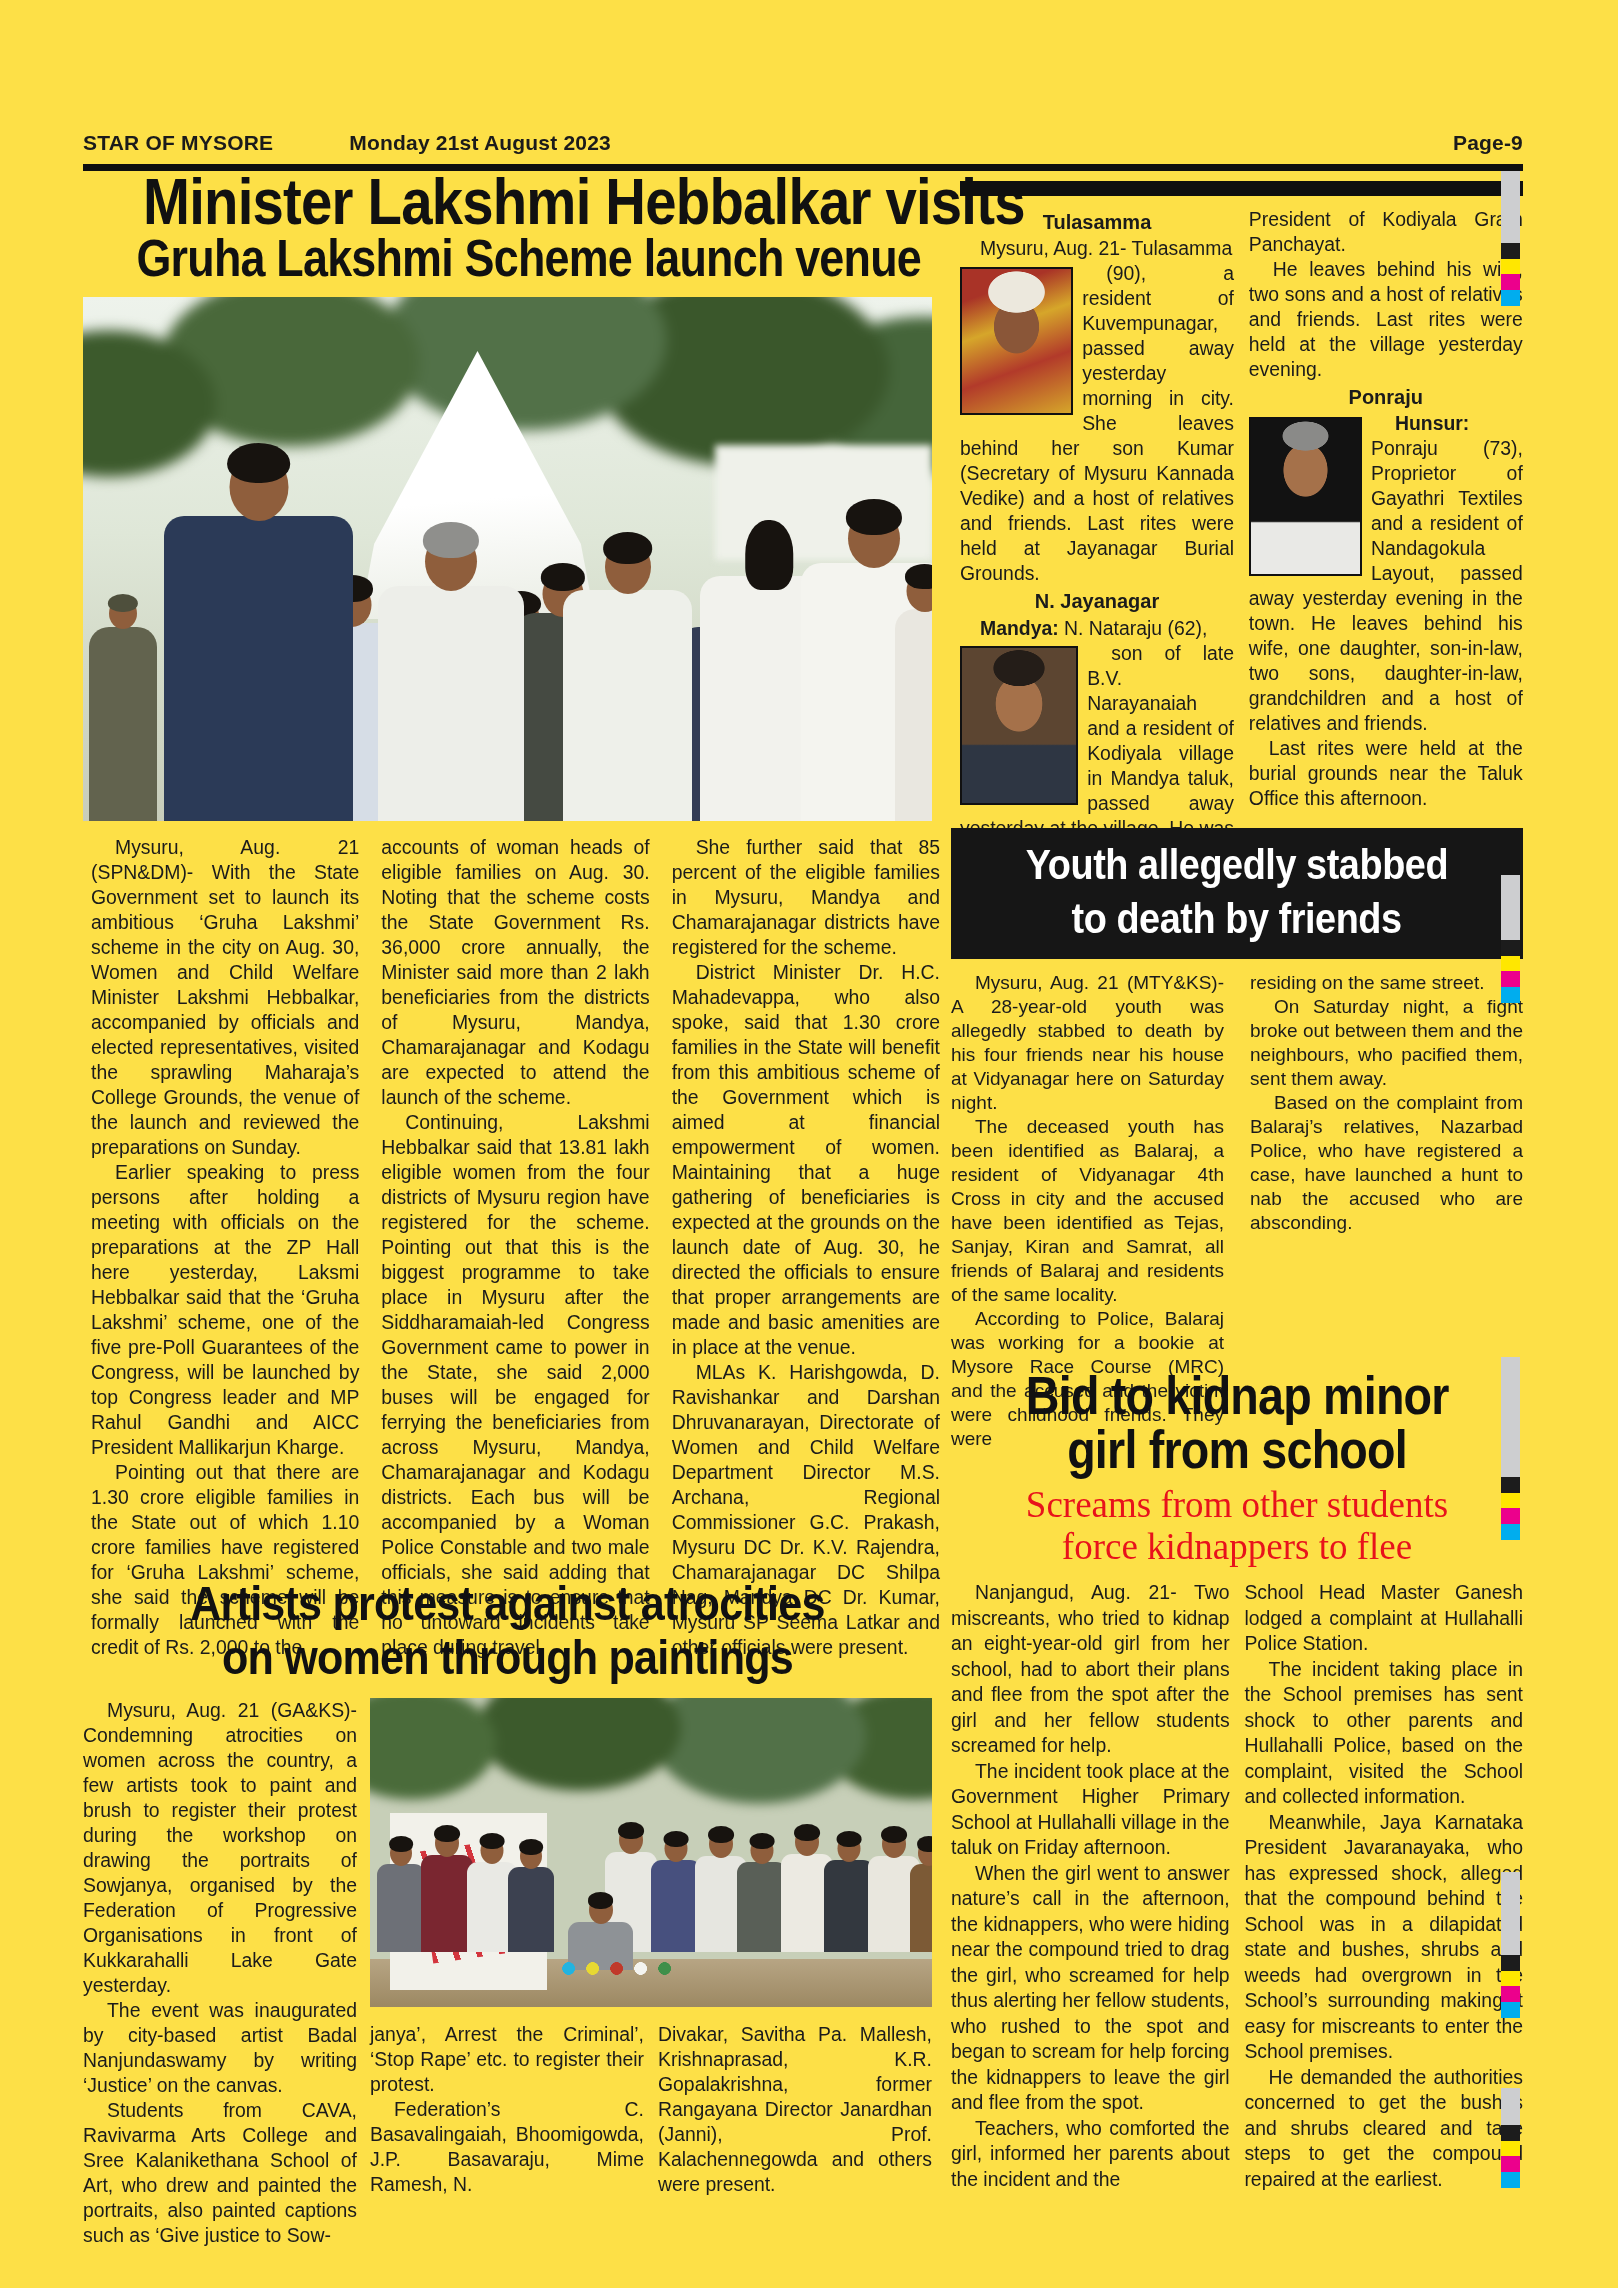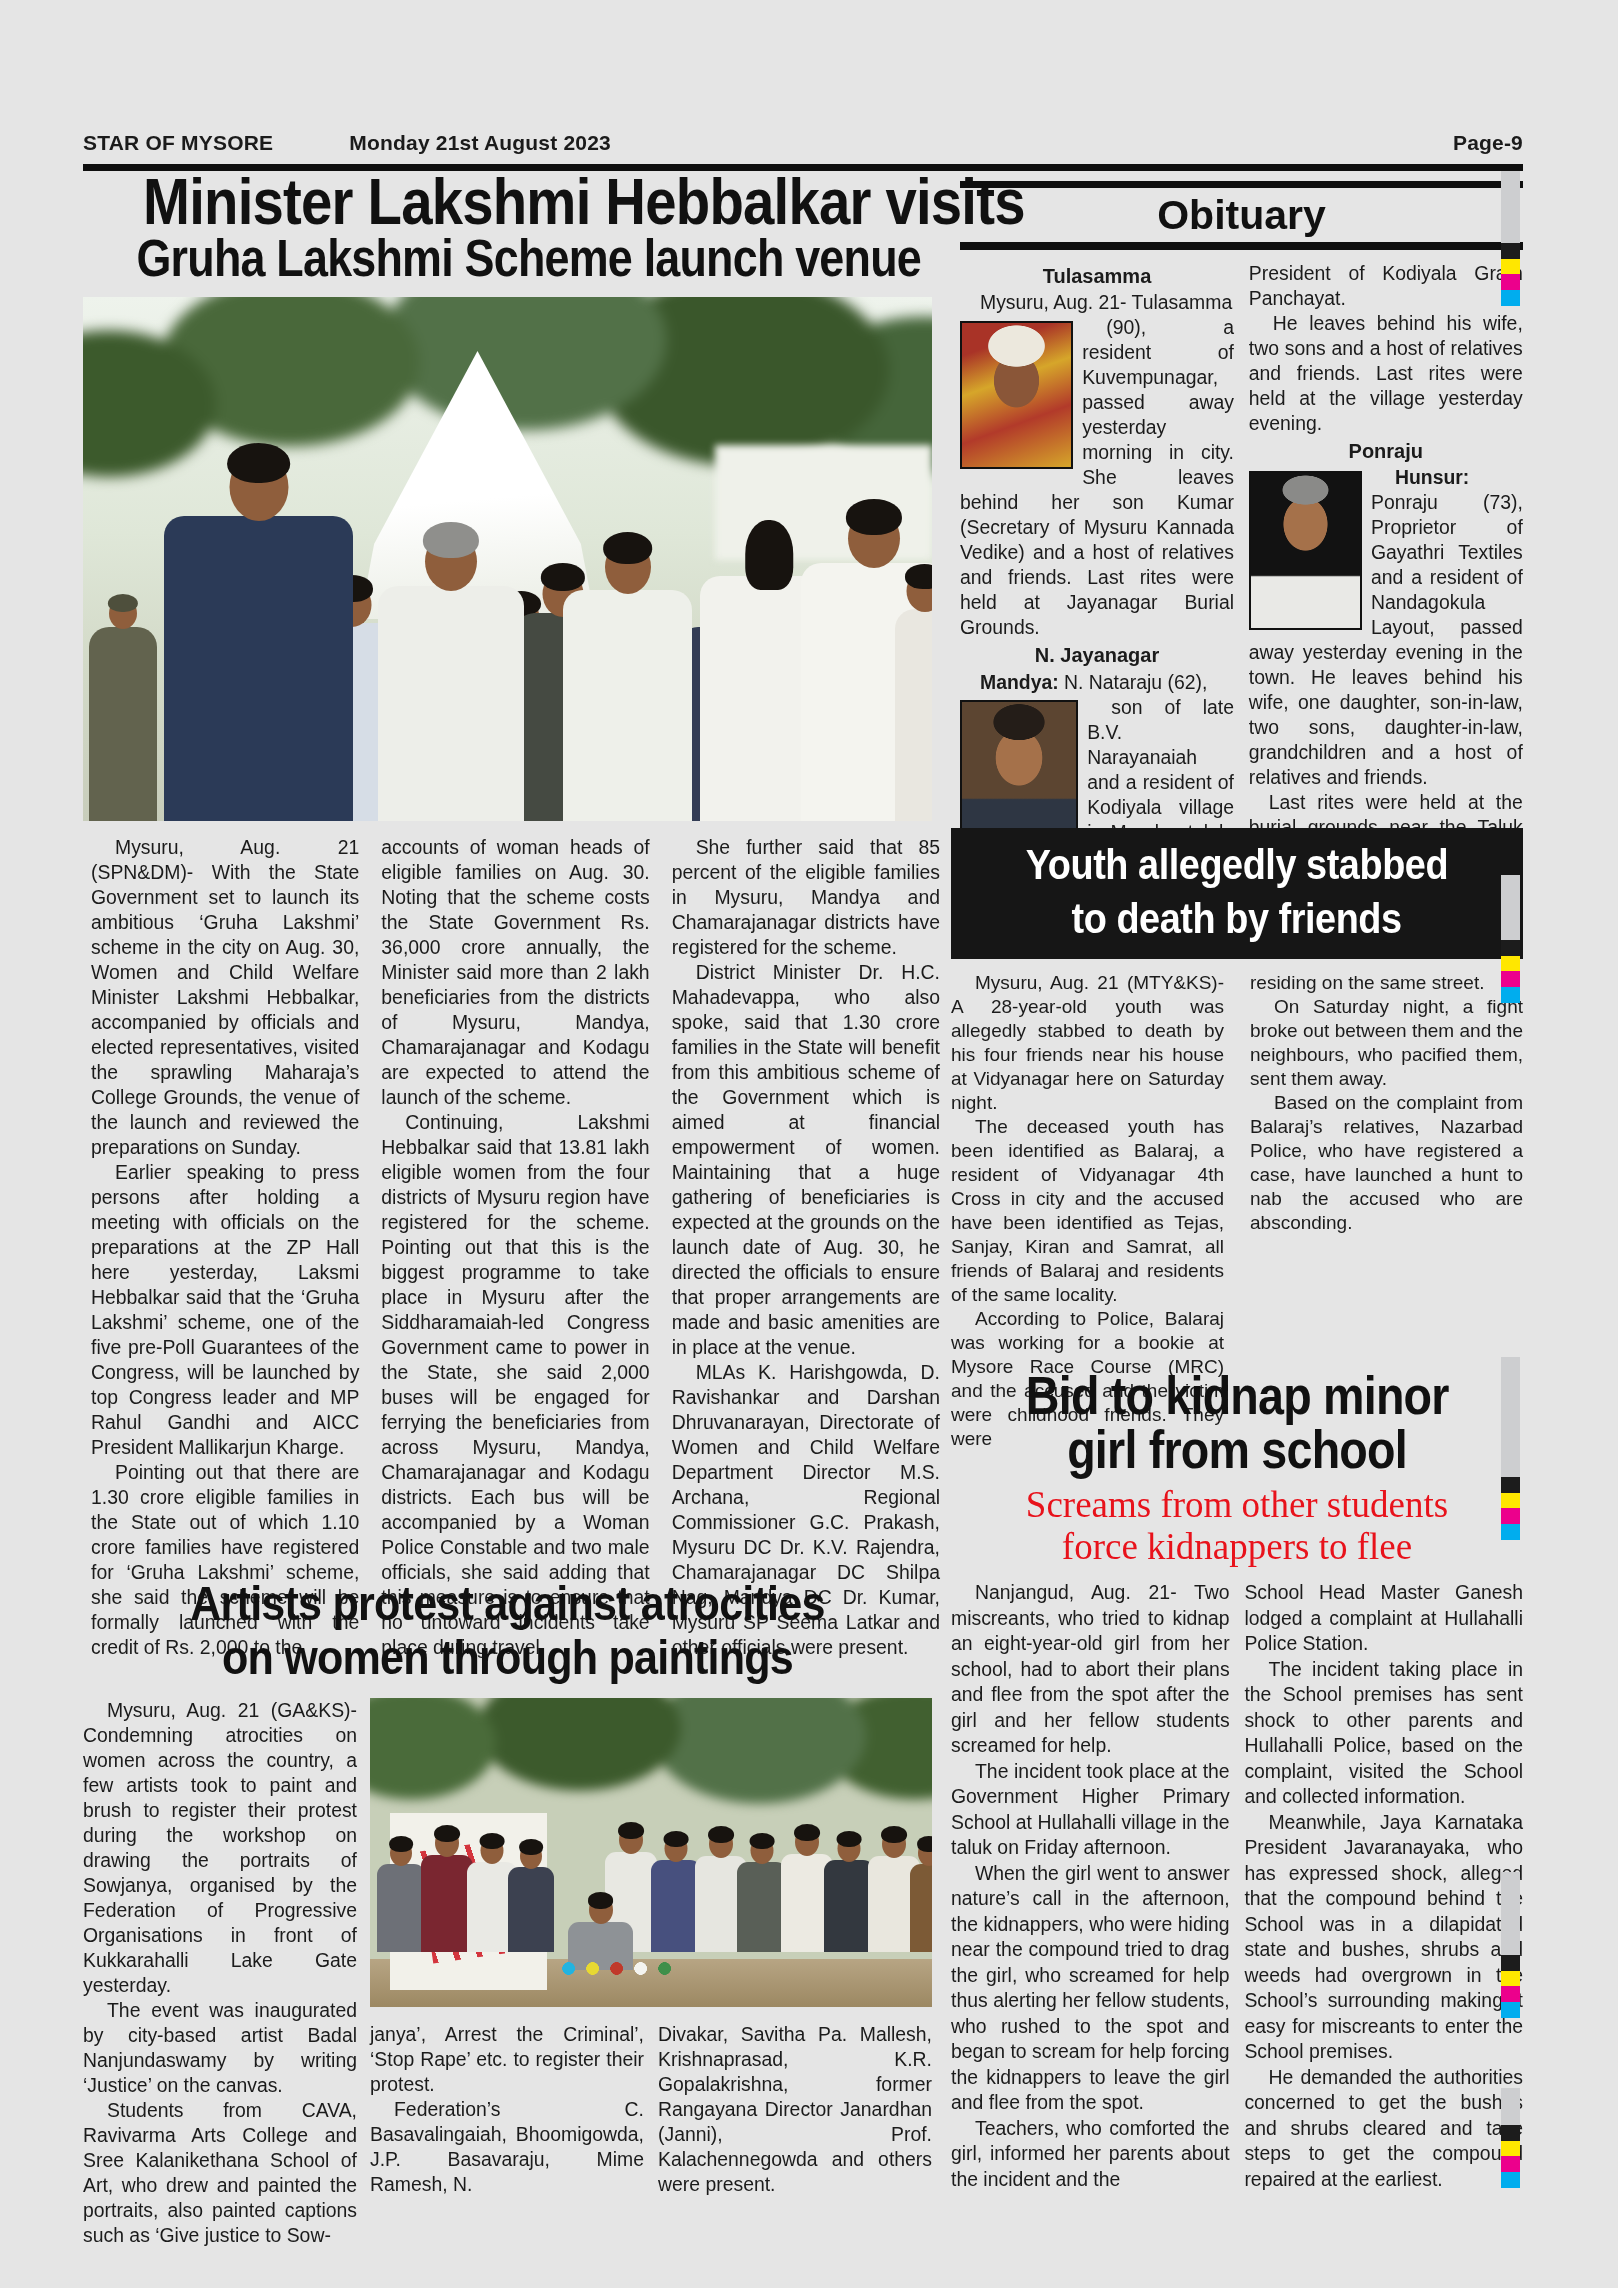--- a/index.html
+++ b/index.html
@@ -1,16 +1,16 @@
 <!DOCTYPE html>
 <html style="font-size:14.8px"><head>
 <meta charset="utf-8">
 <style>
   html,body{margin:0;padding:0;background:#ffffff;}
-  .page{position:relative;width:1619px;height:2289px;background:#e5e5e5;overflow:hidden;
+  .page{position:relative;width:1619px;height:2289px;background:#fde047;overflow:hidden;
         font-family:"Liberation Sans", sans-serif;color:#1b1b1b;}
   
   .masthead{position:absolute;left:83px;top:131px;width:1440px;display:flex;align-items:baseline;
             font-size:21px;font-weight:bold;letter-spacing:0.2px;}
   .masthead .date{margin-left:76px;}
   .masthead .pageno{margin-left:auto;}
   .top-rule{position:absolute;left:83px;top:164px;width:1440px;height:7.4px;background:#0f0f0f;}
   
   .cond{display:inline-block;transform:scaleX(.88);transform-origin:center;white-space:nowrap;}
   .main-head{position:absolute;left:83px;top:174px;width:849px;text-align:center;
@@ -186,21 +186,20 @@
       </div>
     <div class="c txt">
         <p>She further said that 85 percent of the eligible families in Mysuru, Mandya and Chamarajanagar districts have registered for the scheme.</p>
         <p>District Minister Dr. H.C. Mahadevappa, who also spoke, said that 1.30 crore families in the State will benefit from this ambitious scheme of the Government which is aimed at financial empowerment of women. Maintaining that a huge gathering of beneficiaries is expected at the grounds on the launch date of Aug. 30, he directed the officials to ensure that proper arrangements are made and basic amenities are in place at the venue.</p>
         <p>MLAs K. Harishgowda, D. Ravishankar and Darshan Dhruvanarayan, Directorate of Women and Child Welfare Department Director M.S. Archana, Regional Commissioner G.C. Prakash, Mysuru DC Dr. K.V. Rajendra, Chamarajanagar DC Shilpa Nag, Mandya DC Dr. Kumar, Mysuru SP Seema Latkar and other officials were present.</p>
       </div>
   </div>
 
   <div class="obit">
     <div class="black-rule"></div>
-    <div class="obit-title">Obituary</div>
     <div class="black-rule"></div>
     <div class="obit-cols">
       <div class="c txt">
         <h3>Tulasamma</h3>
         <p class="ind">Mysuru, Aug. 21- Tulasamma</p>
         <p><span class="ph ph-tulasamma"></span><span>(90), a resident of Kuvempunagar, passed away yesterday morning in city. She leaves behind her son Kumar (Secretary of Mysuru Kannada Vedike) and a host of relatives and friends. Last rites were held at Jayanagar Burial Grounds.</span></p>
         <h3>N. Jayanagar</h3>
         <p class="ind"><b>Mandya:</b> <span>N. Nataraju (62),</span></p>
         <p><span class="ph ph-nataraju"></span><span>son of late B.V. Narayanaiah and a resident of Kodiyala village in Mandya taluk, passed away yesterday at the village. He was the former</span></p>
       </div>

